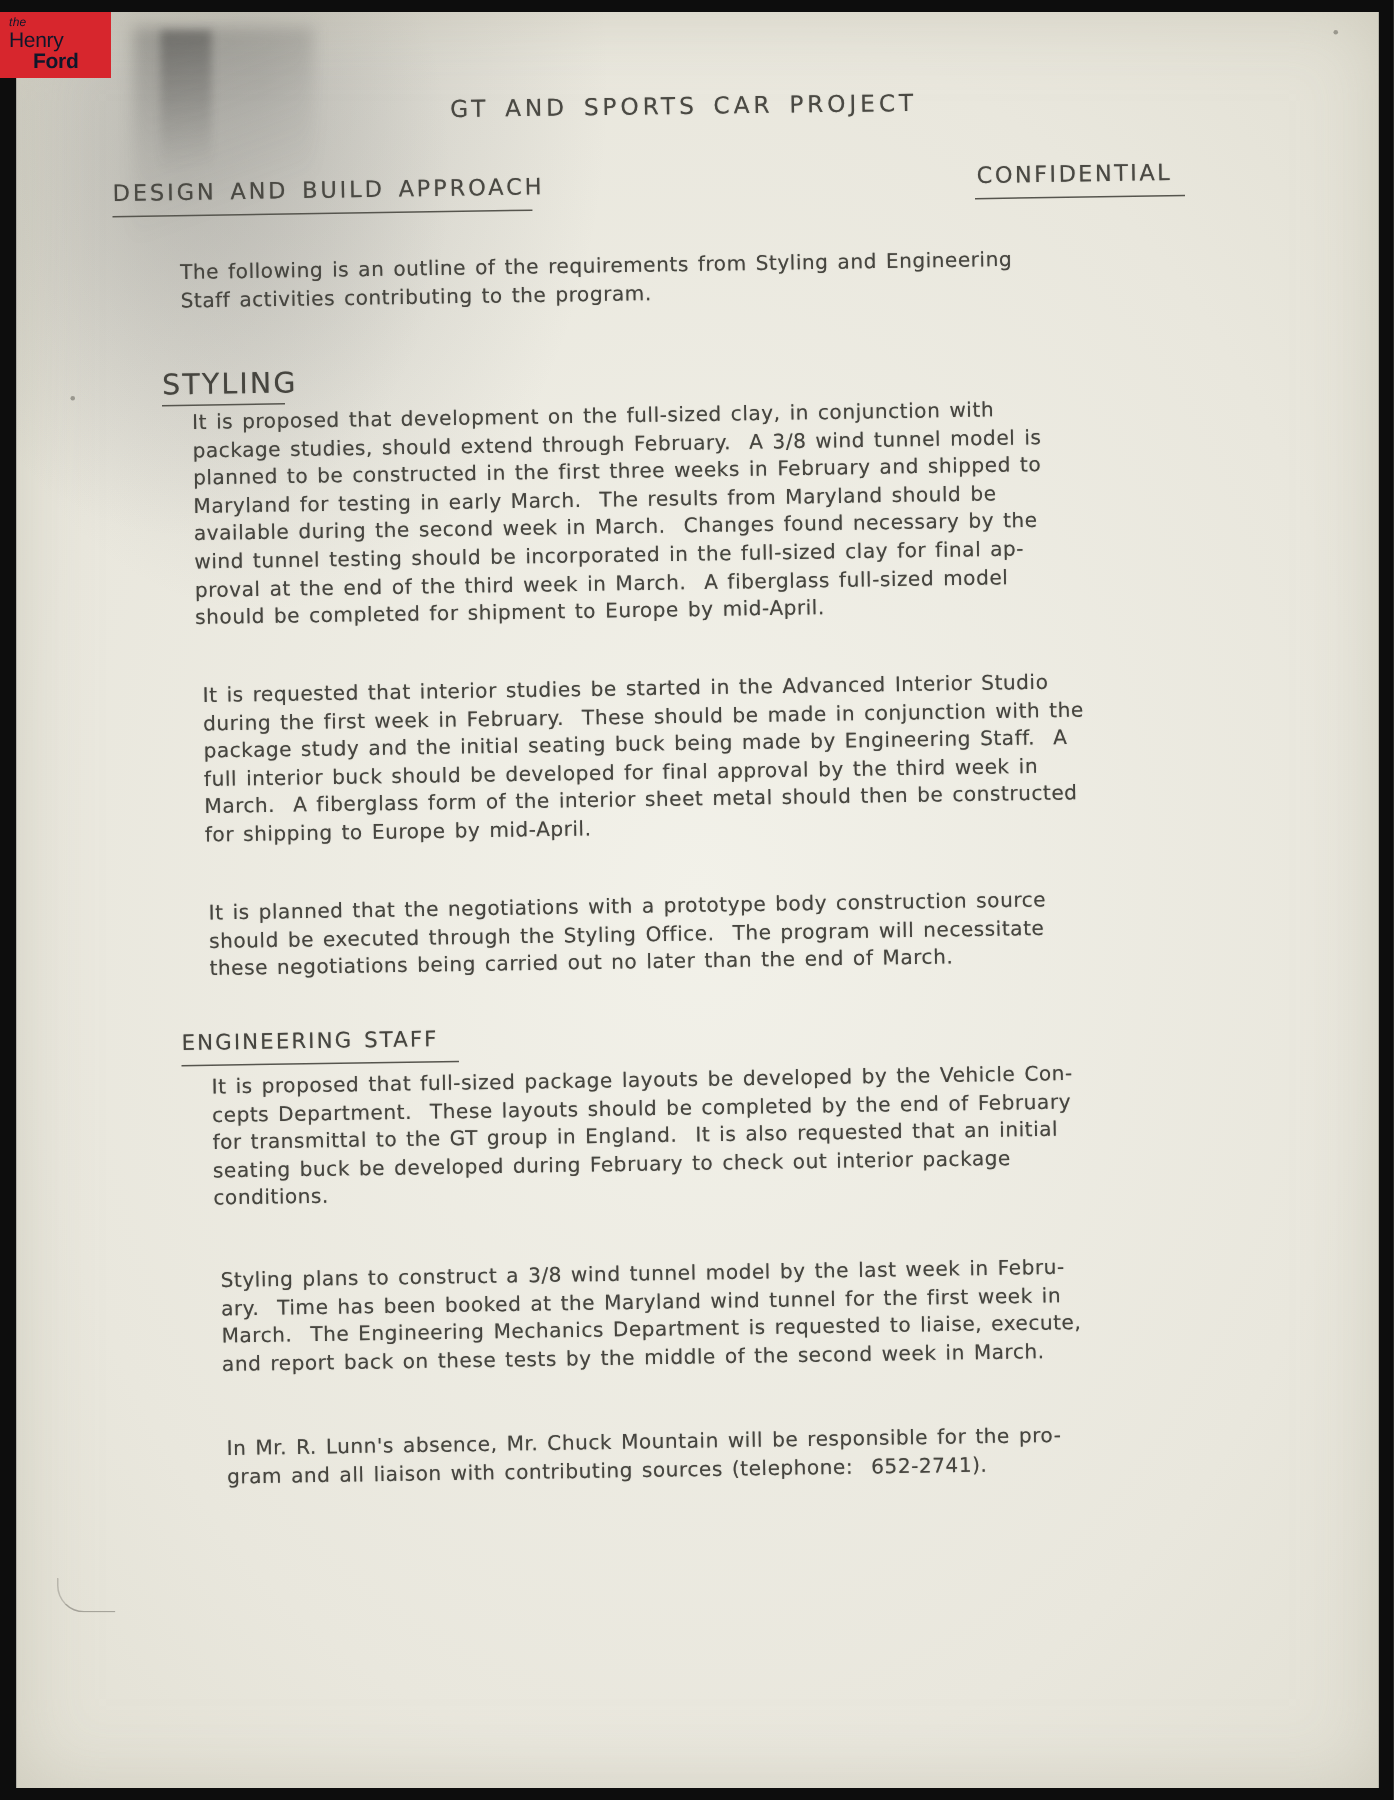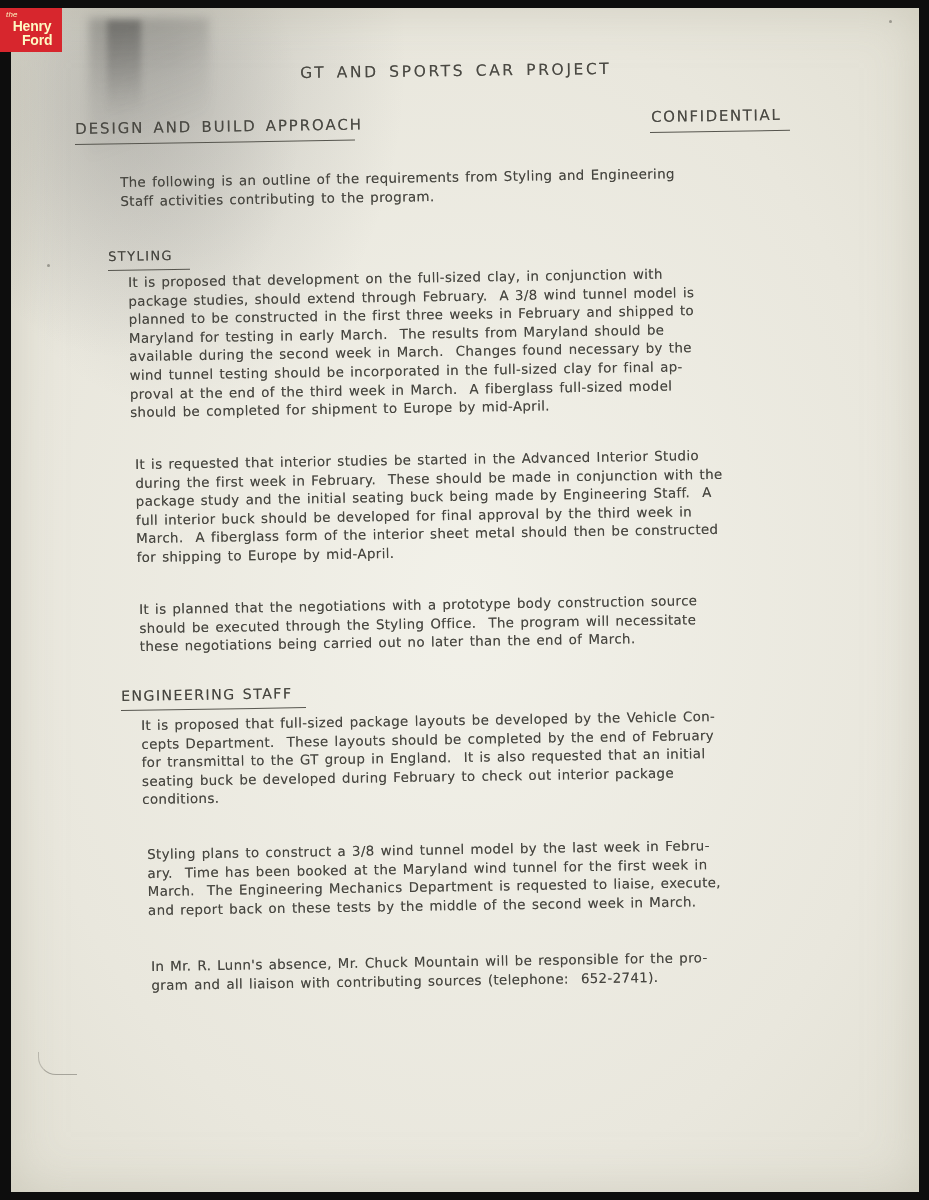--- a/index.html
+++ b/index.html
@@ -74,41 +74,40 @@
     background: rgba(90,88,80,0.5);
     border-radius: 50%;
     pointer-events: none;
   }
 
   
   .logo-badge {
     position: absolute;
     left: 0px;
     top: 8px;
-    width: 62px;
+    width: 74px;
     height: 44px;
     background: #d7262d;
-    color: #fef9c3;
+    color: #0f172a;
     box-sizing: border-box;
     padding: 3px 4px 2px 6px;
     line-height: 1;
   }
   .logo-the {
     font-size: 8px;
     font-style: italic;
     letter-spacing: 0.2px;
     display: block;
     margin-bottom: 0px;
   }
   .logo-henry {
     font-size: 14px;
-    font-weight: bold;
+    font-weight: normal;
     display: block;
     letter-spacing: -0.2px;
-    text-align: center;
   }
   .logo-ford {
     font-size: 14px;
     font-weight: bold;
     display: block;
     letter-spacing: -0.2px;
     padding-left: 16px;
   }
 
   
@@ -180,21 +179,21 @@
     top: 124px;
     width: 140px;
     height: 1px;
     background: #56554e;
     transform: rotate(-0.9deg);
     transform-origin: left top;
   }
 
   .intro      { left: 109px; top: 166px; width: 700px; }
 
-  .h-styling  { left: 97px;  top: 240px; font-size: 13px; letter-spacing: 1.4px; }
+  .h-styling  { left: 97px;  top: 240px; font-size: 19px; letter-spacing: 1.4px; }
   .rule-styling {
     position: absolute; left: 97px; top: 262px; width: 82px; height: 1px;
     background: #56554e; transform: rotate(-0.9deg); transform-origin: left top;
   }
 
   .p1 { left: 117px; top: 266px; width: 700px; }
   .p2 { left: 124px; top: 448px; width: 700px; }
   .p3 { left: 128px; top: 593px; width: 690px; }
 
   .h-eng { left: 110px; top: 679px; font-size: 14.2px; letter-spacing: 1.4px; }

